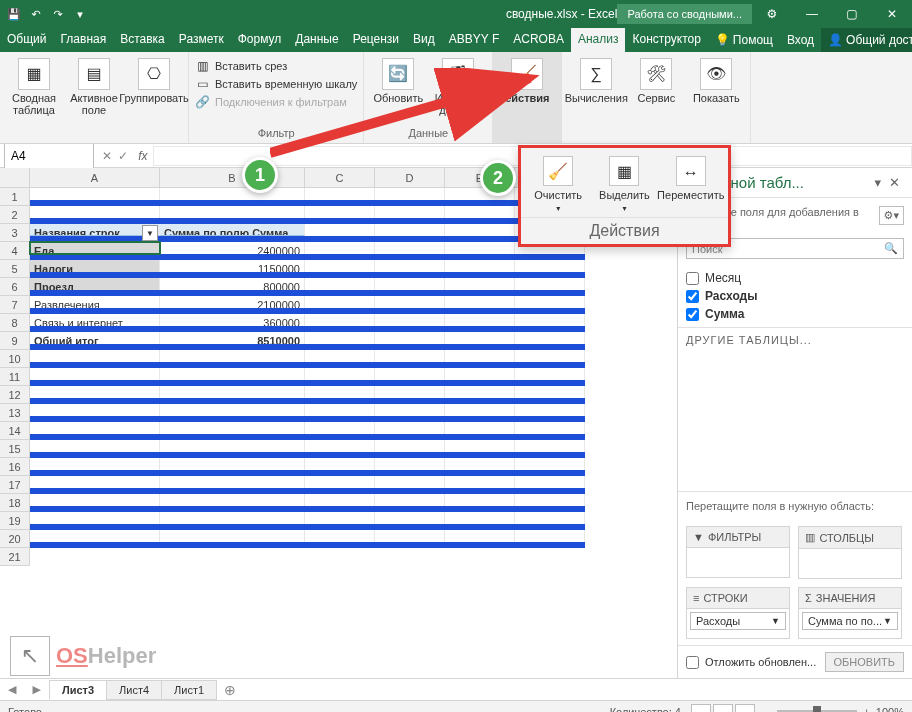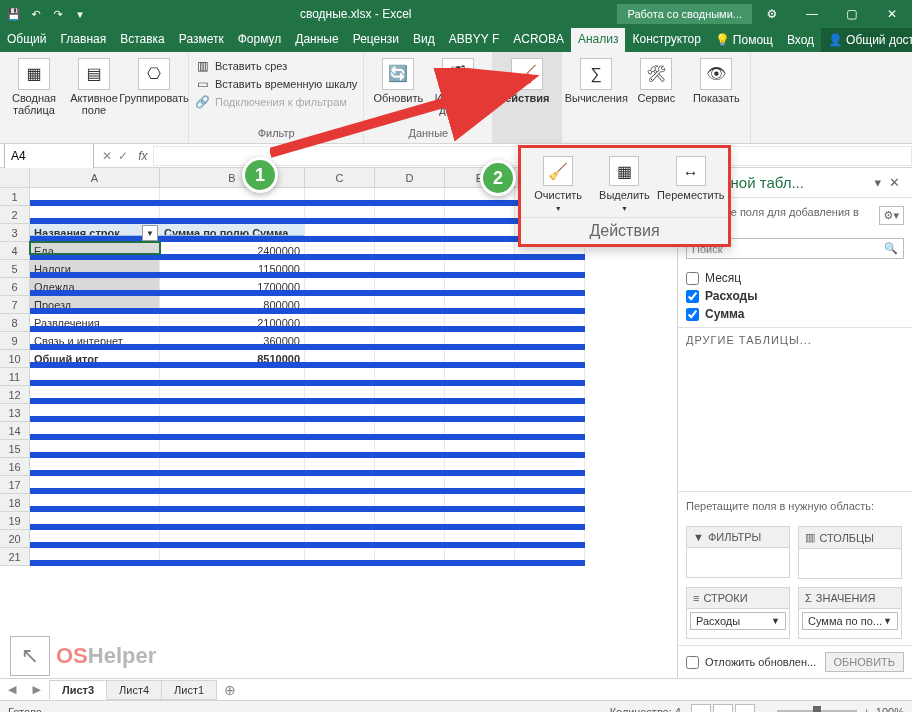--- a/index.html
+++ b/index.html
@@ -1,20 +1,20 @@
 <!DOCTYPE html>
 <html><head>
 <meta charset="utf-8">
 <style>
 * { margin: 0; padding: 0; box-sizing: border-box; font-family: "Segoe UI", Tahoma, sans-serif; }
 body { width: 912px; height: 712px; overflow: hidden; background: #fff; font-size: 12px; color: #333; position: relative; }
 .titlebar { height: 28px; background: linear-gradient(#217346,#217346); display: flex; align-items: center; color: #fff; }
 .titlebar .qat { display: flex; gap: 6px; padding: 0 6px; align-items: center; }
 .titlebar .qat .ic { width: 16px; height: 16px; display:flex; align-items:center; justify-content:center; font-size:11px; }
-.titlebar .title { flex: 1; text-align: center; font-size: 12px; }
+.titlebar .title { flex: 1; text-align: right; font-size: 12px; }
 .titlebar .ctx { background: #439467; padding: 4px 10px; font-size: 11px; }
 .titlebar .winbtns { display: flex; }
 .titlebar .winbtns div { width: 40px; height: 28px; display: flex; align-items: center; justify-content: center; font-size: 12px; }
 .menubar { height: 24px; background: #217346; display: flex; align-items: stretch; color: #fff; font-size: 12px; }
 .menubar .tab { padding: 4px 7px; cursor: pointer; white-space: nowrap; }
 .menubar .tab.active { background: #f3f3f3; color: #217346; }
 .menubar .right { margin-left: auto; display: flex; }
 .menubar .right .tab { display:flex; align-items:center; gap:3px; }
 .menubar .right .share { background:#185c37; }
 .ribbon { height: 92px; background: #f3f3f3; border-bottom: 1px solid #d4d4d4; display: flex; position: relative; }
@@ -36,21 +36,21 @@
 .colheads { display:flex; height:20px; background:#f0f0f0; border-bottom:1px solid #d4d4d4; margin-left:30px; }
 .colheads div { border-right:1px solid #d4d4d4; text-align:center; font-size:11px; color:#555; line-height:20px; }
 .colA{width:130px;} .colB{width:145px;} .colC{width:70px;} .colD{width:70px;} .colE{width:70px;} .colF{width:70px;}
 .rows { display:flex; }
 .rowheads { width:30px; background:#f0f0f0; border-right:1px solid #d4d4d4; }
 .rowheads div { height:18px; border-bottom:1px solid #d4d4d4; text-align:center; font-size:11px; color:#555; line-height:18px; }
 .cells { position:relative; }
 .cellrow { display:flex; height:18px; border-bottom:6px solid #1d4ed8; }
 .cellrow div { border-right:1px solid #e8e8e8; padding:1px 4px; font-size:11px; line-height:16px; white-space:nowrap; overflow:hidden; }
 .hdrcell { background:#ddebf7; border-bottom:1px solid #9bc2e6 !important; }
-.selcell { background:#d9d9d9; }
+.selcell { background:#d9d9d9;font-weight:bold; }
 .activecell { outline:2px solid #217346; outline-offset:-1px; }
 .bold { font-weight:bold; }
 .num { text-align:right; }
 .dropdown-icon { position:absolute; width:16px; height:16px; background:#fff; border:1px solid #999; font-size:8px; display:flex; align-items:center; justify-content:center; }
 .taskpane { width:235px; border-left:1px solid #d4d4d4; background:#fff; display:flex; flex-direction:column; font-size:12px; }
 .tp-head { padding:6px 8px; border-bottom:1px solid #e1e1e1; display:flex; align-items:center; }
 .tp-head .t { flex:1; color:#217346; font-size:15px; white-space:nowrap; overflow:hidden; }
 .tp-head .x { font-size:13px; color:#666; padding:0 4px; }
 .tp-sub { padding:8px; color:#666; font-size:11px; display:flex; align-items:flex-start; gap:6px; }
 .tp-sub .gear { border:1px solid #bdbdbd; padding:2px 4px; font-size:11px; }
@@ -89,21 +89,21 @@
 
 .arrow { position:absolute; top:68px; left:270px; width:270px; height:90px; z-index:60; pointer-events:none; }
 
 .badge { position:absolute; width:36px; height:36px; border-radius:50%; background:#4caf50; border:3px solid #fff; color:#fff; display:flex; align-items:center; justify-content:center; font-size:18px; font-weight:bold; z-index:70; box-shadow:0 2px 6px rgba(0,0,0,0.3); }
 .badge1 { top:157px; left:242px; }
 .badge2 { top:160px; left:480px; }
 
 .watermark { position:absolute; bottom:36px; left:10px; display:flex; align-items:center; gap:6px; opacity:0.6; z-index:40; }
 .watermark .cur { width:40px; height:40px; border:1px solid #888; display:flex; align-items:center; justify-content:center; font-size:22px; }
 .watermark .txt { font-size:22px; font-weight:bold; }
-.watermark .os { color:#e53935; }
+.watermark .os { color:#e53935;text-decoration:underline; }
 .watermark .he { color:#888; }
 .selectall-box { width:30px; height:20px; background:#f0f0f0; border-right:1px solid #d4d4d4; border-bottom:1px solid #d4d4d4; position:absolute; top:0; left:0; }
 </style>
 </head>
 <body>
 
 <div class="titlebar">
   <div class="qat">
     <div class="ic">💾</div>
     <div class="ic">↶</div>
@@ -307,28 +307,20 @@
           </div>
         <div class="cellrow">
             <div class="colA selcell">Налоги</div>
             <div class="colB num">1150000</div>
             <div class="colC"></div>
             <div class="colD"></div>
             <div class="colE"></div>
             <div class="colF"></div>
           </div>
         <div class="cellrow">
-            <div class="colA selcell">Одежда</div>
-            <div class="colB num">1700000</div>
-            <div class="colC"></div>
-            <div class="colD"></div>
-            <div class="colE"></div>
-            <div class="colF"></div>
-          </div>
-        <div class="cellrow">
             <div class="colA selcell">Проезд</div>
             <div class="colB num">800000</div>
             <div class="colC"></div>
             <div class="colD"></div>
             <div class="colE"></div>
             <div class="colF"></div>
           </div>
         <div class="cellrow">
             <div class="colA">Развлечения</div>
             <div class="colB num">2100000</div>

